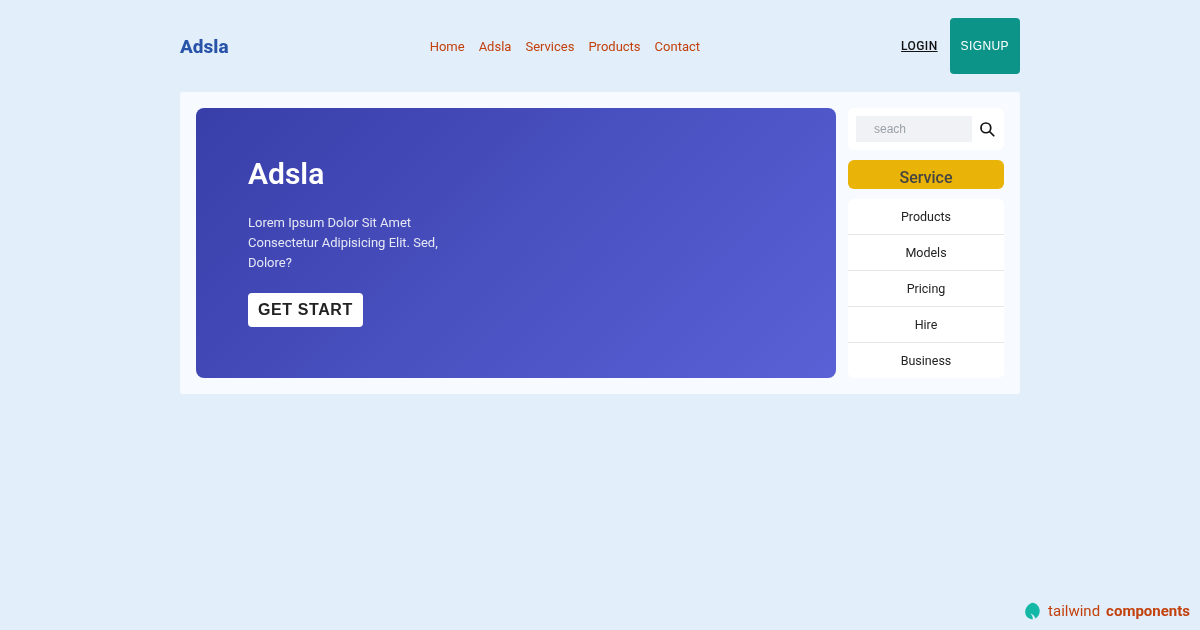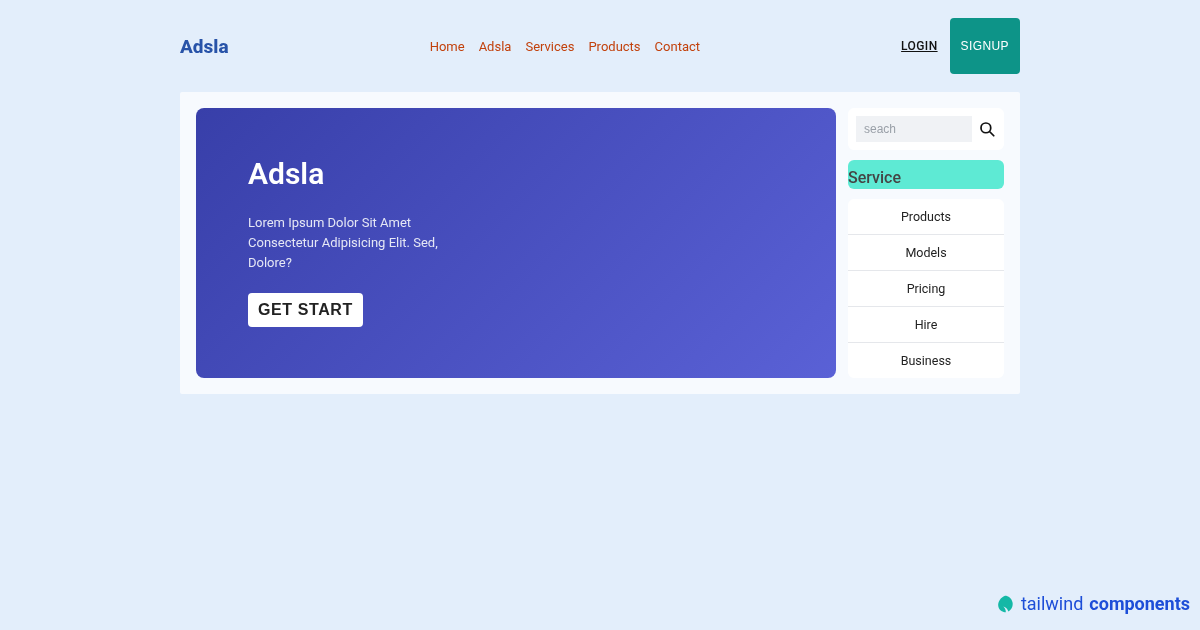--- a/index.html
+++ b/index.html
@@ -115,34 +115,35 @@
   display: flex;
   align-items: center;
   gap: 6px;
 }
 .search-input {
   flex: 1;
   min-width: 0;
   border: none;
   background: #f0f2f5;
   border-radius: 0;
-  padding: 6px 8px;
+  padding: 6px 18px;
   font-size: 12px;
   color: #1d4ed8;
 }
 .search-input::placeholder { color: #9aa0a8; }
 .search-icon {
   width: 18px;
   height: 18px;
   flex-shrink: 0;
 }
 .service-card {
-  background: #5eead4;
+  background: #eab308;
   border-radius: 6px;
   padding: 8px 0 2px 0;
+  text-align: center;
 }
 .service-title {
   font-size: 16px;
   color: #444;
   font-weight: 500;
 }
 .service-list {
   background: #fff;
   border-radius: 6px;
   overflow: hidden;
@@ -152,26 +153,26 @@
   color: #222;
   text-align: center;
   padding: 10px 4px;
   border-bottom: 1px solid #e5e7eb;
   cursor: pointer;
 }
 .service-item:last-child { border-bottom: none; }
 .footer-brand {
   position: absolute;
   right: 10px;
-  bottom: 16px;
+  bottom: 9px;
   display: flex;
   align-items: center;
   gap: 6px;
-  font-size: 18px;
-  color: #1d4ed8;
+  font-size: 15px;
+  color: #c2410c;
 }
 .footer-brand .bold { font-weight: 700; }
 .leaf {
   width: 20px;
   height: 20px;
 }
 </style>
 </head>
 <body>
 

